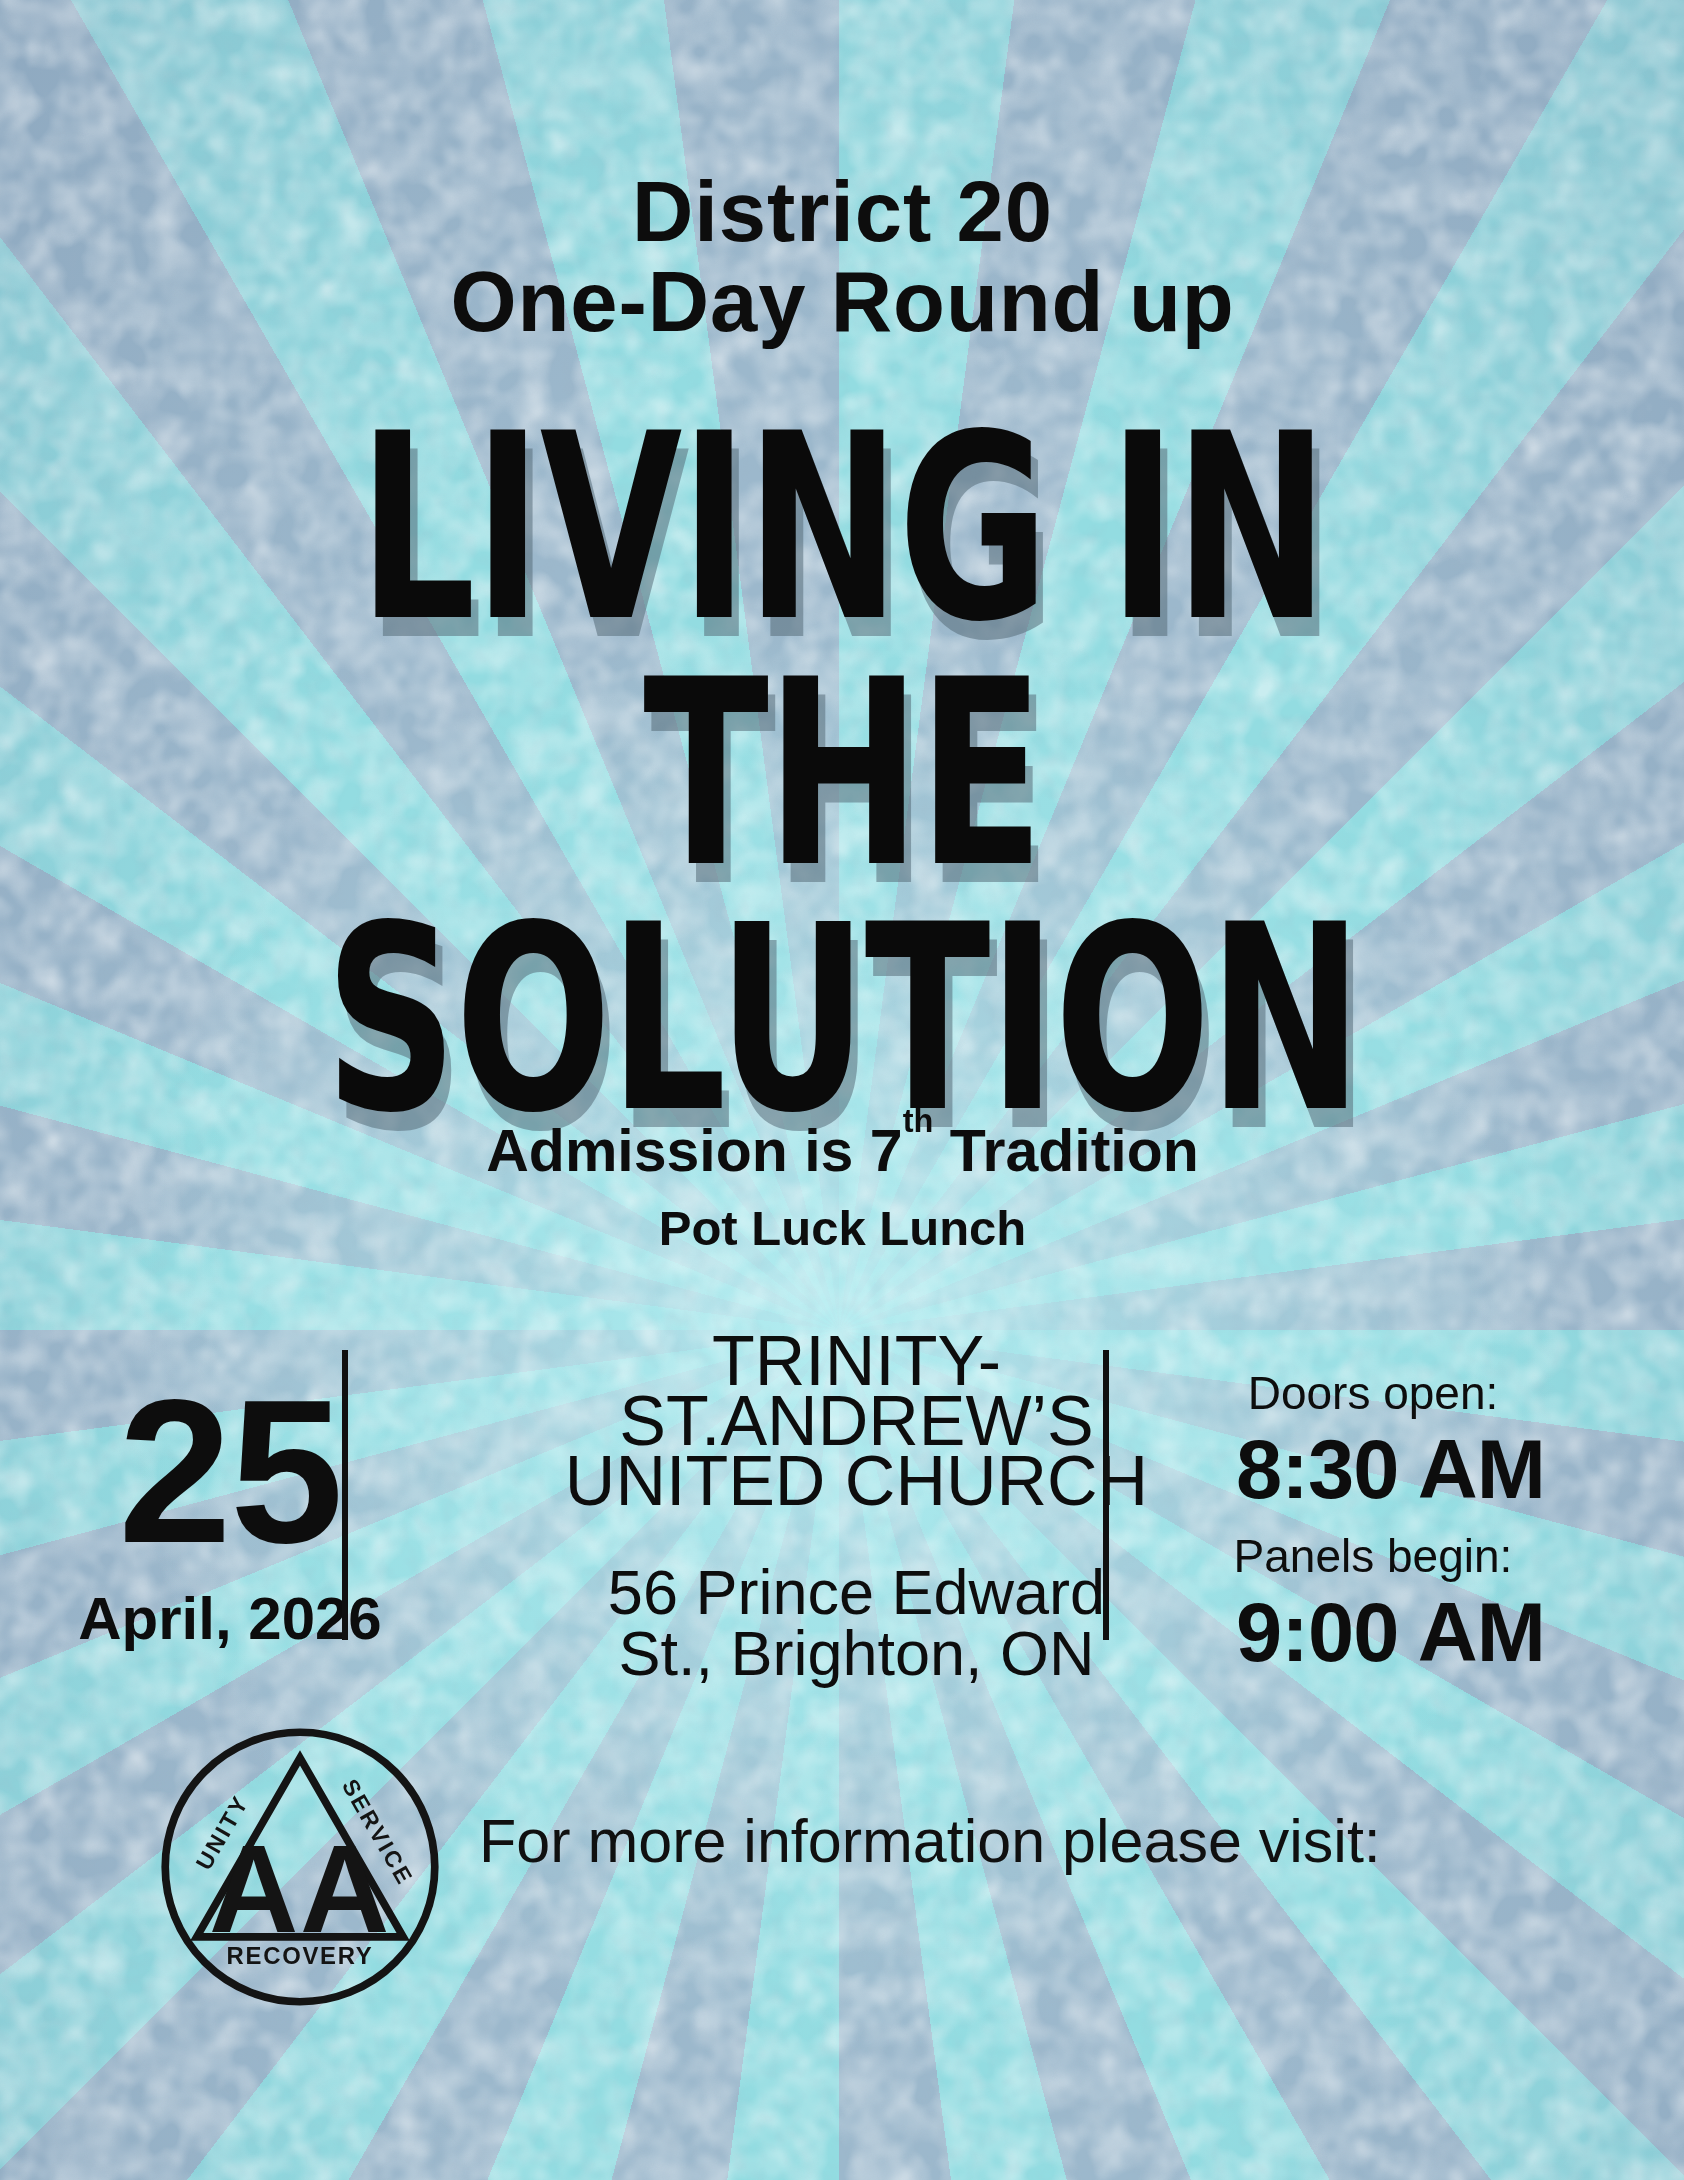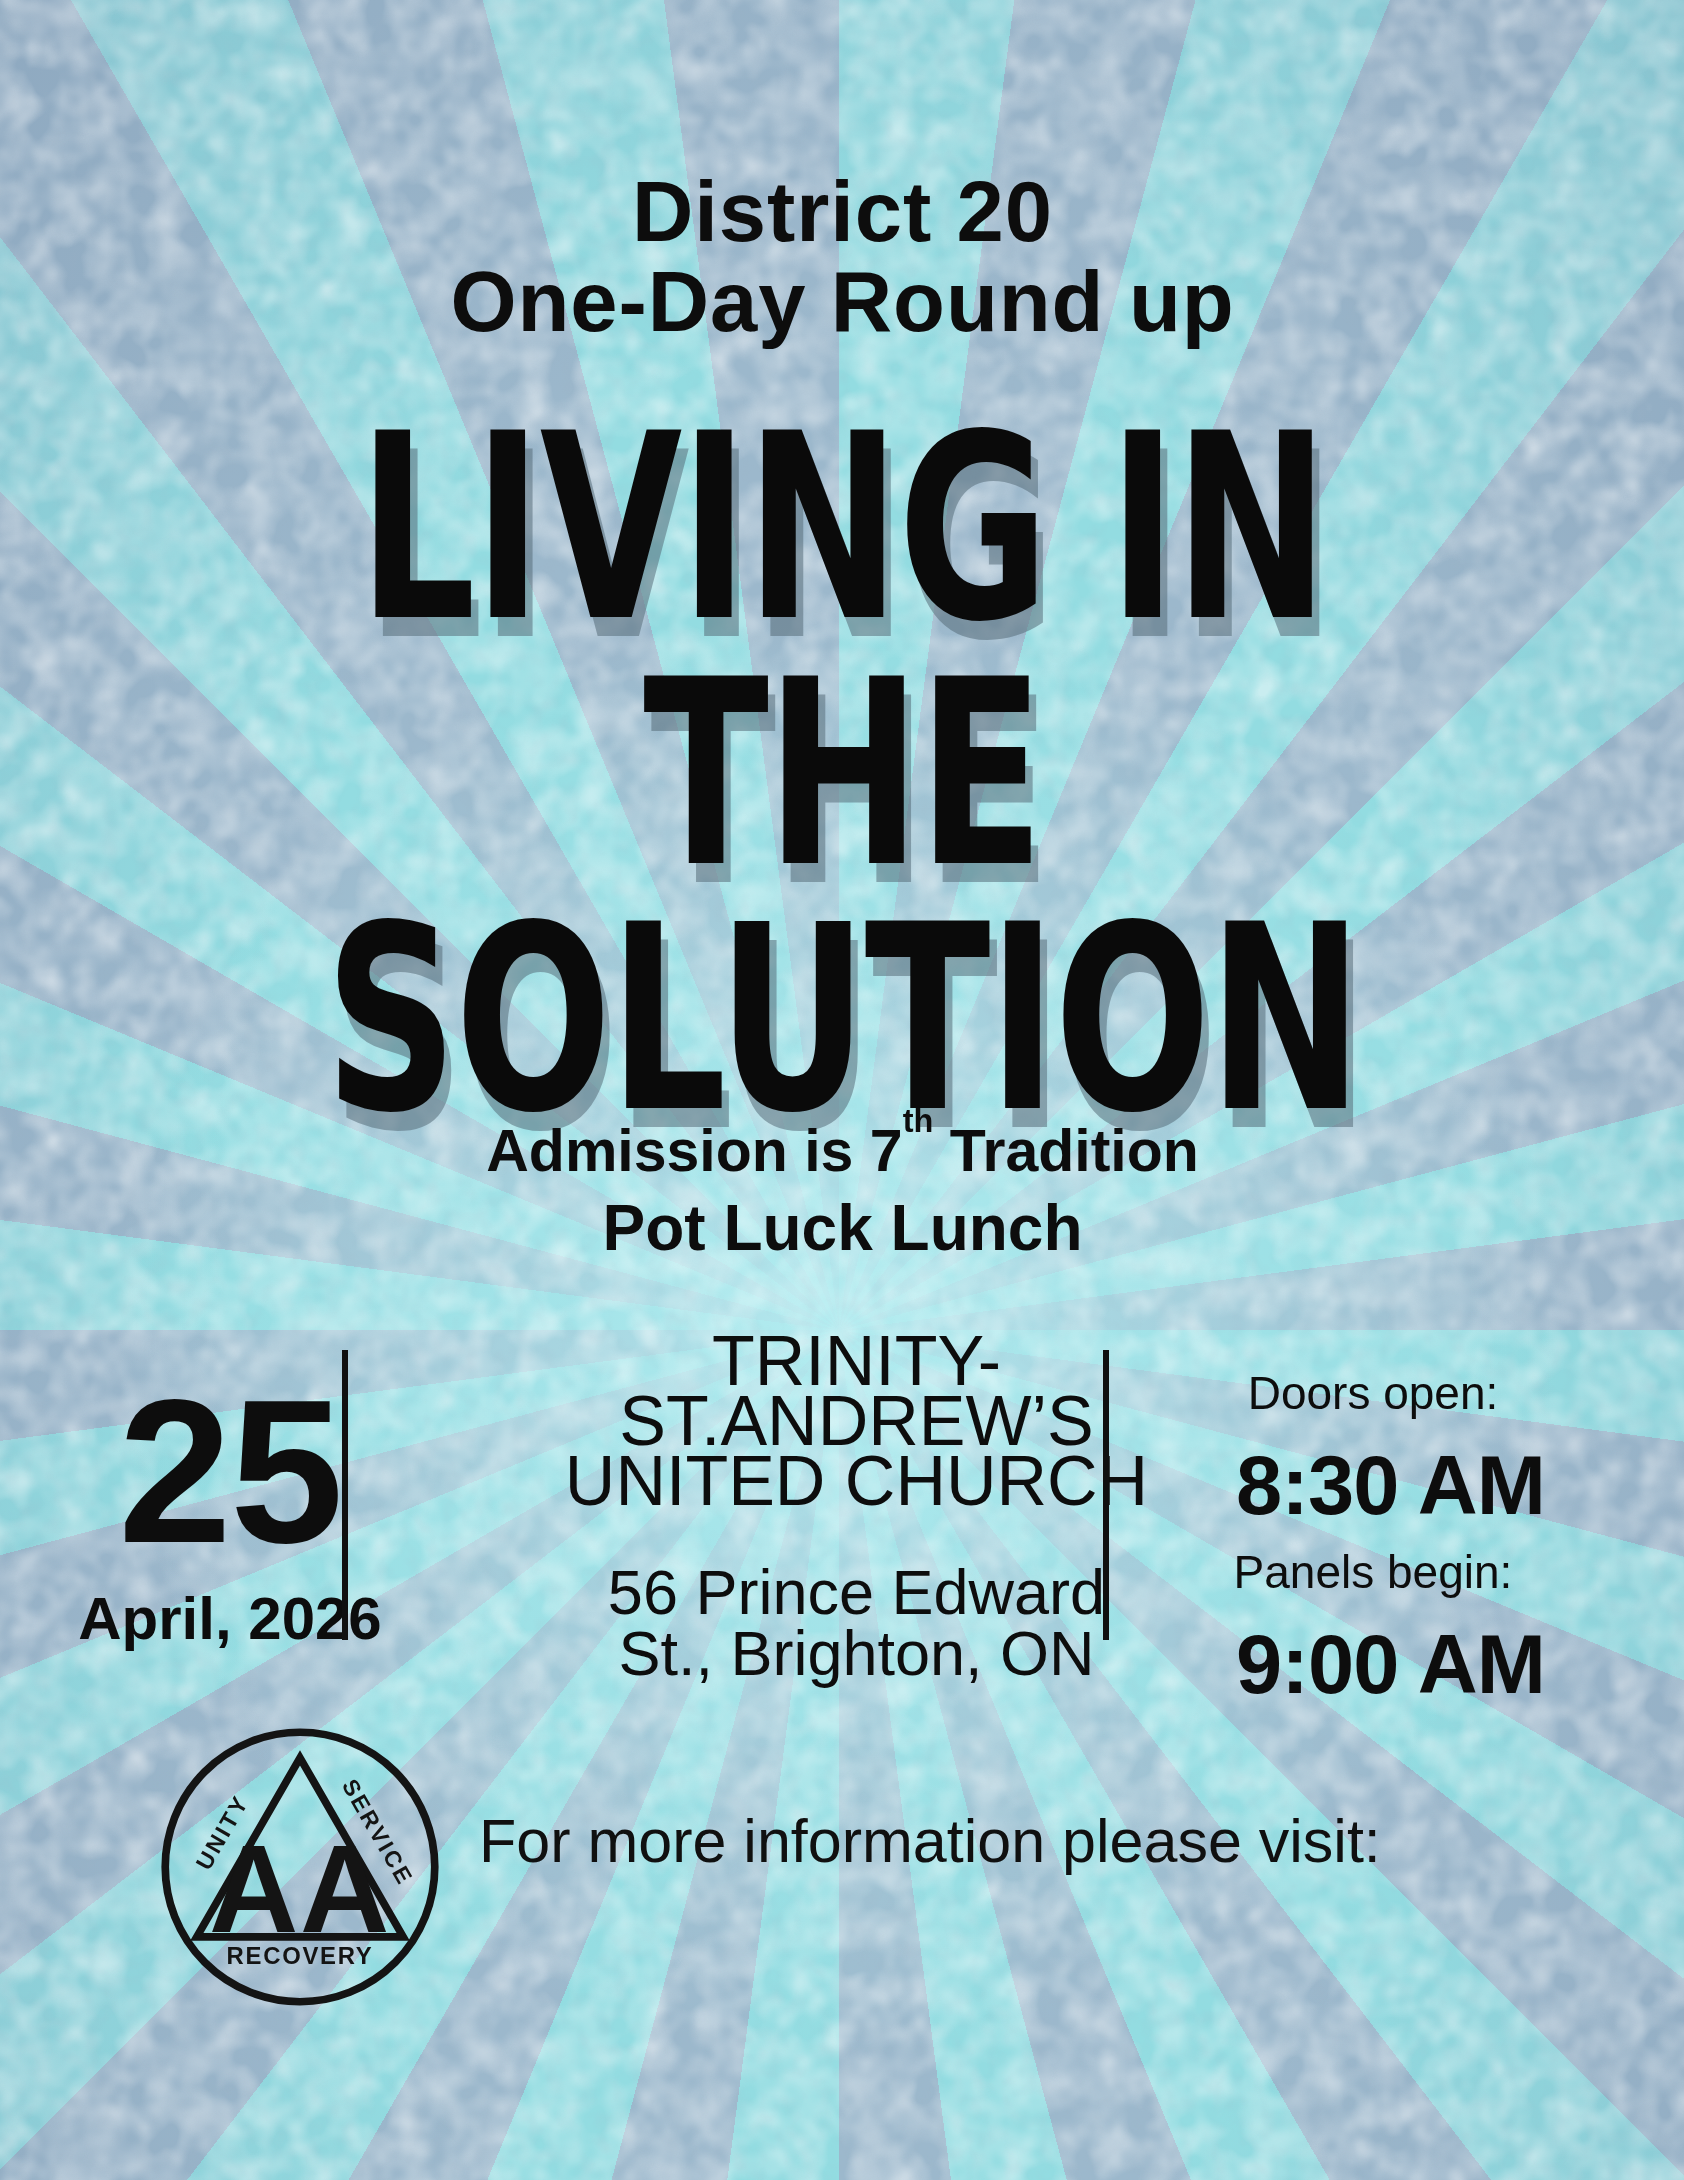--- a/index.html
+++ b/index.html
@@ -22,37 +22,37 @@
 
   .title-line{position:absolute;left:0;width:100%;text-align:center;z-index:2;
     font-family:"DejaVu Sans", sans-serif;font-weight:bold;font-size:256px;line-height:256px;
     white-space:nowrap;letter-spacing:-3.4px;color:#0a0a0a;
     text-shadow:10.2px 19px 0 rgba(88,110,122,0.55);
     transform:scaleX(0.72);transform-origin:50% 50%;}
   .tl1{top:400px;} .tl2{top:646px;} .tl3{top:891px;}
 
   .admission{top:1107px;font-weight:bold;font-size:59px;line-height:65px;}
   .admission sup{font-size:0.55em;position:relative;top:-0.55em;font-weight:bold;}
-  .lunch{top:1196px;font-weight:bold;font-size:64px;line-height:65px;}
+  .lunch{top:1196px;font-weight:bold;font-size:49px;line-height:65px;}
 
   .divider{position:absolute;top:1350px;width:6px;height:290px;background:#101010;z-index:2;}
   .div1{left:342px;} .div2{left:1103px;}
 
   .date-block{position:absolute;left:51px;top:1378px;width:358px;text-align:center;z-index:2;}
   .date-day{font-weight:bold;font-size:204px;line-height:187px;letter-spacing:-1.7px;}
   .date-my{font-weight:bold;font-size:60px;line-height:60px;margin-top:24px;}
 
   .venue{top:1331px;font-size:70px;line-height:60px;font-weight:400;letter-spacing:0px;padding-left:14px;}
   .venue .vline{display:block;}
   .venue .addr{font-size:63px;line-height:61px;}
   .venue .gap{display:block;height:51px;}
 
   .times{position:absolute;left:1109px;top:1370px;width:528px;text-align:center;z-index:2;}
   .t-label{font-size:46px;line-height:46px;font-weight:400;}
-  .t-time{font-size:83px;line-height:83px;font-weight:bold;margin-top:28px;margin-bottom:22px;letter-spacing:-0.9px;padding-left:35px;}
+  .t-time{font-size:83px;line-height:83px;font-weight:bold;margin-top:12px;margin-bottom:22px;letter-spacing:-0.9px;padding-left:35px;}
 
   .footer{position:absolute;left:479px;top:1794px;width:1107px;text-align:left;z-index:2;
     font-size:61px;line-height:95px;font-weight:400;color:#101010;}
 
   .logo{position:absolute;left:155px;top:1722px;z-index:2;}
   .logo text{font-family:"Liberation Sans", sans-serif;fill:#141414;}
 </style>
 </head>
 <body>
 

